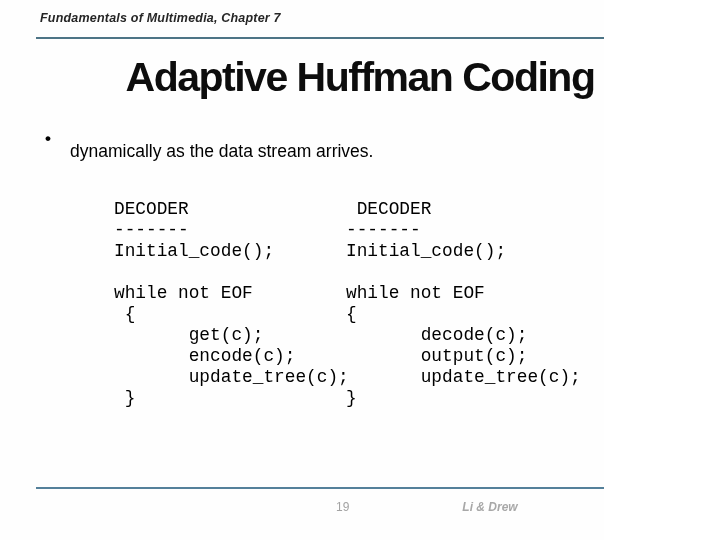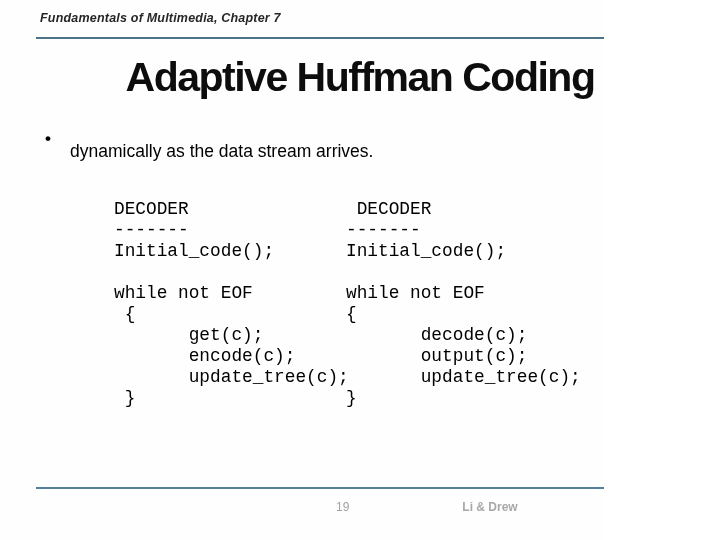--- a/index.html
+++ b/index.html
@@ -56,21 +56,21 @@
   .footer-rule {
     position: absolute; left: 36px; top: 487px;
     width: 652px; height: 2px;
   }
   .page-number {
     position: absolute; left: 336px; top: 500px; width: 40px;
     text-align: left; font-size: 12px; color: #a3a3a3;
   }
   .authors-label {
     position: absolute; left: 455px; top: 500px; width: 70px;
-    text-align: center; font-size: 12px; 
+    text-align: center; font-size: 12px; font-style: italic;
     font-weight: bold; color: #a8a8a8;
   }
 </style>
 </head>
 <body>
 
 <div class="slide">
 
   <div class="header-label">Fundamentals of Multimedia, Chapter 7</div>
 

